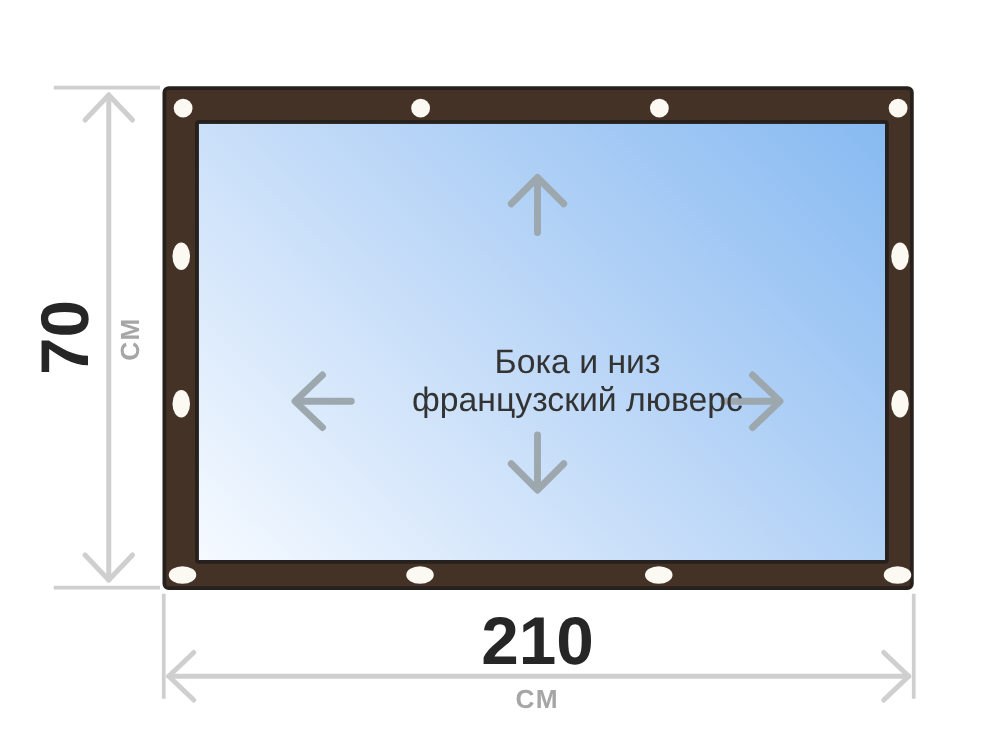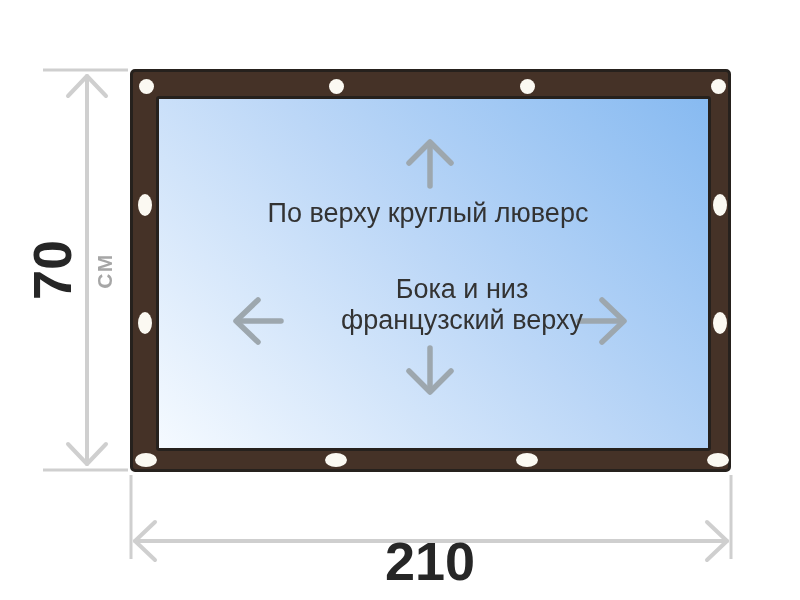--- a/index.html
+++ b/index.html
@@ -33,21 +33,21 @@
     white-space:nowrap;transform:translate(-50%,-50%);text-align:center;}
   .note-top{left:428px;top:213px;}
   .note-mid{left:430px;top:305px;line-height:31px;margin-left:32px;}
 
   
   .dim-value{position:absolute;color:var(--dim-value);font-size:54px;font-weight:700;
     white-space:nowrap;letter-spacing:0px;}
   .dim-unit{position:absolute;color:var(--dim-unit);font-size:21px;font-weight:700;
     white-space:nowrap;letter-spacing:1.5px;}
   .v-rot{transform:translate(-50%,-50%) rotate(-90deg);}
-  .h-cen{transform:translate(-50%,-50%);margin-top:48px;}
+  .h-cen{transform:translate(-50%,-50%);}
   .height-value{left:52px;top:270px;}
   .height-unit{left:105px;top:271px;}
   .width-value{left:430px;top:513px;}
   .width-unit{left:430px;top:560px;}
 </style>
 </head>
 <body>
 
 <div id="canvas">
 
@@ -98,23 +98,22 @@
 
     <g>
       <path class="dim-tick" d="M131,475 V559"></path>
       <path class="dim-tick" d="M731,475 V559"></path>
       <path class="dim-arrow" d="M135,541 H727"></path>
       <path class="dim-arrow" d="M155,522 L135,541 L155,560"></path>
       <path class="dim-arrow" d="M707,522 L727,541 L707,560"></path>
     </g>
   </svg>
 
-  <div class="note note-top">По верху круглый люверс</div>
   <div class="note note-mid">
     <div>Бока и низ</div>
-    <div>французский верху</div>
+    <div>французский люверс</div>
   </div>
 
   <div class="dim-value v-rot height-value">70</div>
   <div class="dim-unit v-rot height-unit">СМ</div>
   <div class="dim-value h-cen width-value">210</div>
   <div class="dim-unit h-cen width-unit">СМ</div>
 </div>
 
 </body></html>

